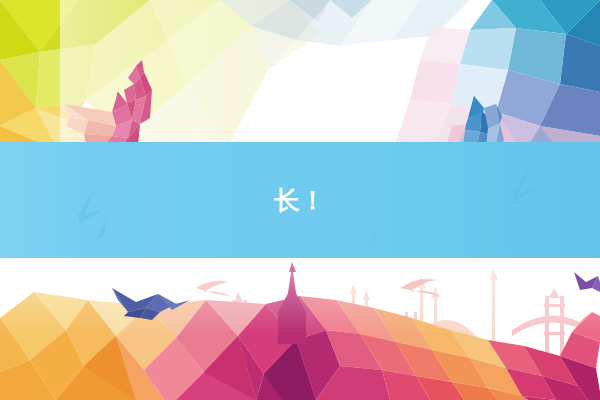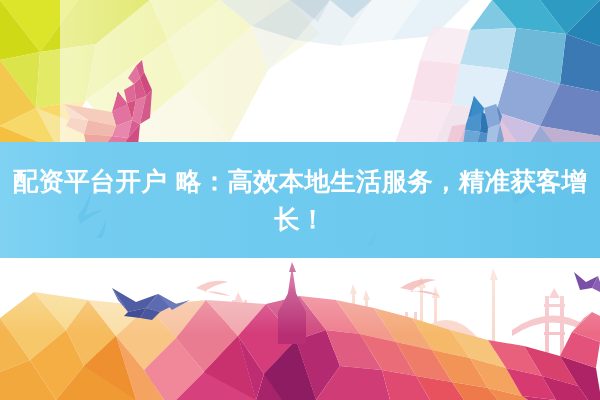--- a/index.html
+++ b/index.html
@@ -212,21 +212,20 @@
       <g fill="#3aa6d4" opacity=".40">
         <path d="M512 52 q12 -16 16 -30 q-2 18 -10 30 q12 -6 24 -6 q-16 6 -28 16 z"></path>
       </g>
       <g fill="#4fb0d8" opacity=".30">
         <path d="M366 104 q8 -10 10 -18 q0 10 -4 18 z"></path>
       </g>
     </svg>
   </div>
 
   <div class="headline">
-    <div class="headline-line">配资平台开户 略：高效本地生活服务，精准获客增</div>
     <div class="headline-line">长！</div>
   </div>
 
   <div class="layer">
     <svg viewBox="0 0 600 400" xmlns="http://www.w3.org/2000/svg">
       <defs>
         <linearGradient id="skyFade" x1="0" y1="0" x2="0" y2="1">
           <stop offset="0" stop-color="#ffffff" stop-opacity="1"></stop>
           <stop offset="1" stop-color="#ffffff" stop-opacity="0"></stop>
         </linearGradient>

